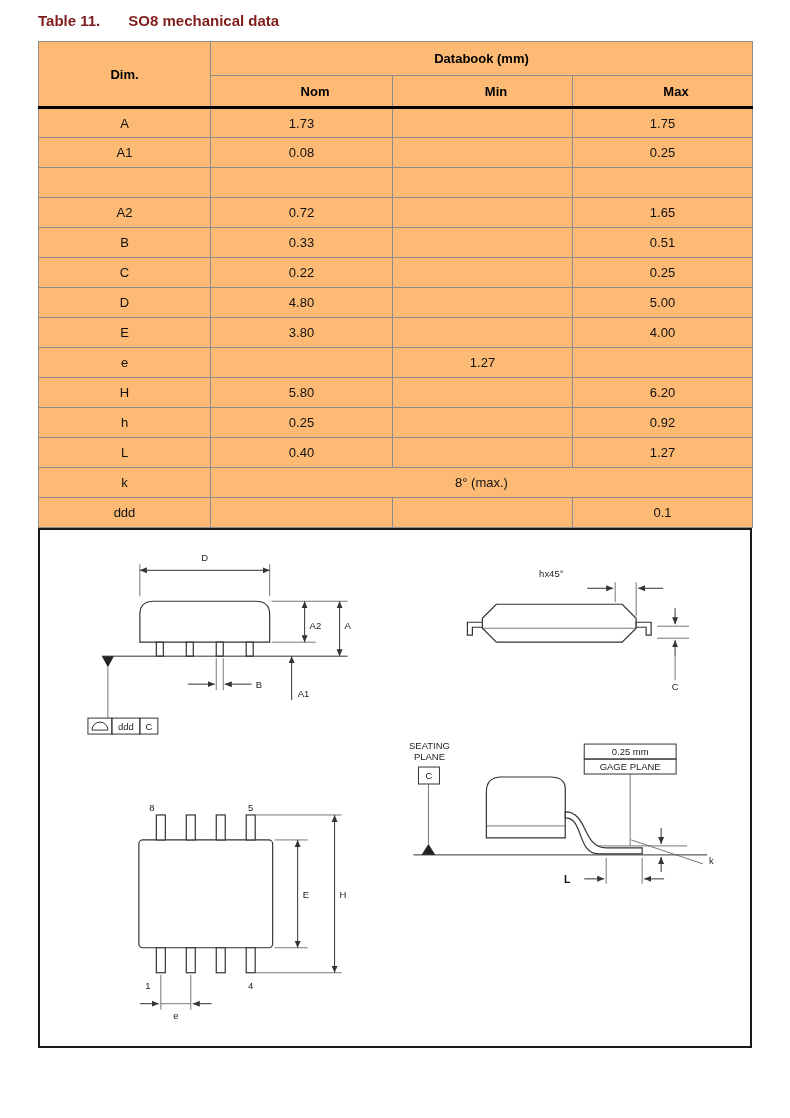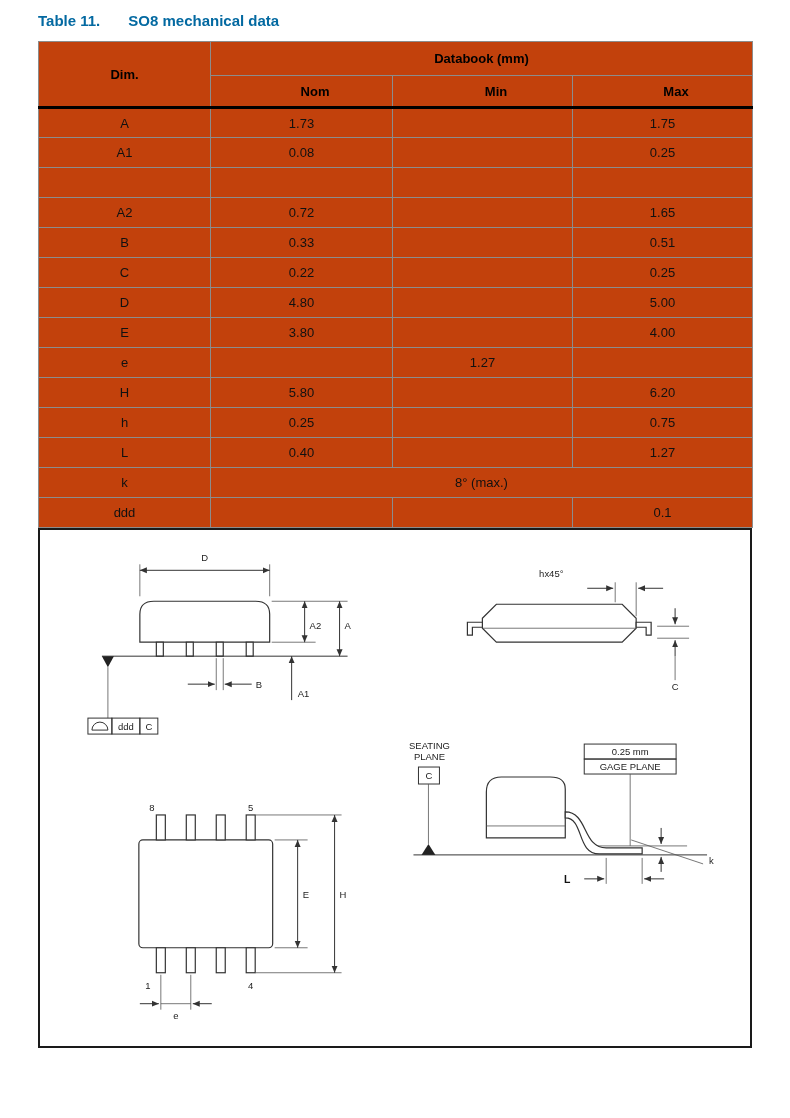--- a/index.html
+++ b/index.html
@@ -3,28 +3,28 @@
 <meta charset="utf-8">
 <style>
   * { margin:0; padding:0; box-sizing:border-box; }
   html,body { background:#fff; }
   body {
     width:790px; height:1118px; position:relative;
     font-family:"Liberation Sans", sans-serif; color:#111;
   }
   .page { padding:12px 38px 0 38px; }
 
-  .caption { display:flex; gap:28px; font-size:15px; font-weight:bold; color:#0369a1; }
+  .caption { display:flex; gap:28px; font-size:15px; font-weight:bold; color:#7f1d1d; }
   .caption.tbl { margin-bottom:12px; }
   .caption.fig { margin-top:20px; margin-bottom:10px; }
 
   table.mech { border-collapse:collapse; width:714px; table-layout:fixed; }
   table.mech th, table.mech td {
     border:1px solid #8c8c8c; text-align:center; vertical-align:middle;
-    font-size:13px; height:30px; padding:0 4px; background:#c2410c;
+    font-size:13px; height:30px; padding:0 4px; background:#fdba74;
   }
   table.mech th { font-weight:bold; color:#000; }
   table.mech tr.h1 th { height:34px; }
   table.mech tr.h2 th { height:32px;padding-left:31px; }
   .bb { border-bottom:3px solid #000 !important; }
 
   .figure-box {
     width:714px; height:520px; border:2px solid #1a1a1a; background:#fff;
     overflow:hidden;
   }
@@ -121,21 +121,21 @@
       <tr>
         <td>H</td>
         <td>5.80</td>
         <td></td>
         <td>6.20</td>
       </tr>
       <tr>
         <td>h</td>
         <td>0.25</td>
         <td></td>
-        <td>0.75</td>
+        <td>0.92</td>
       </tr>
       <tr>
         <td>L</td>
         <td>0.40</td>
         <td></td>
         <td>1.27</td>
       </tr>
       <tr>
         <td>k</td>
         <td colspan="3">8° (max.)</td>

